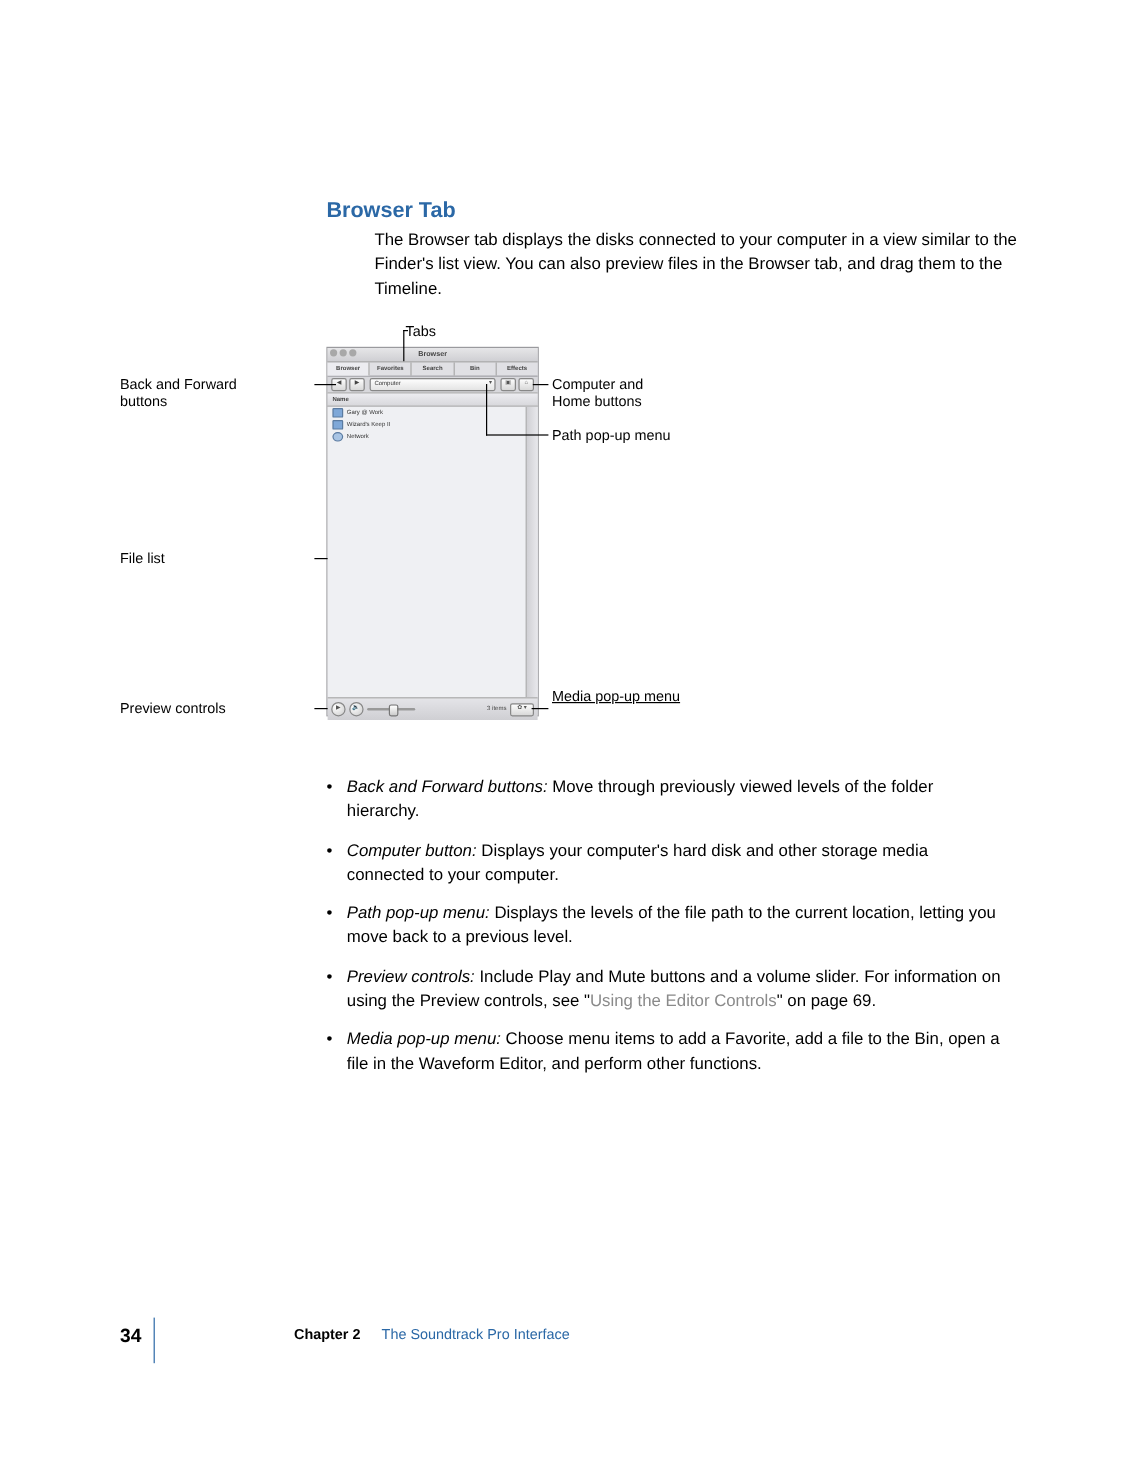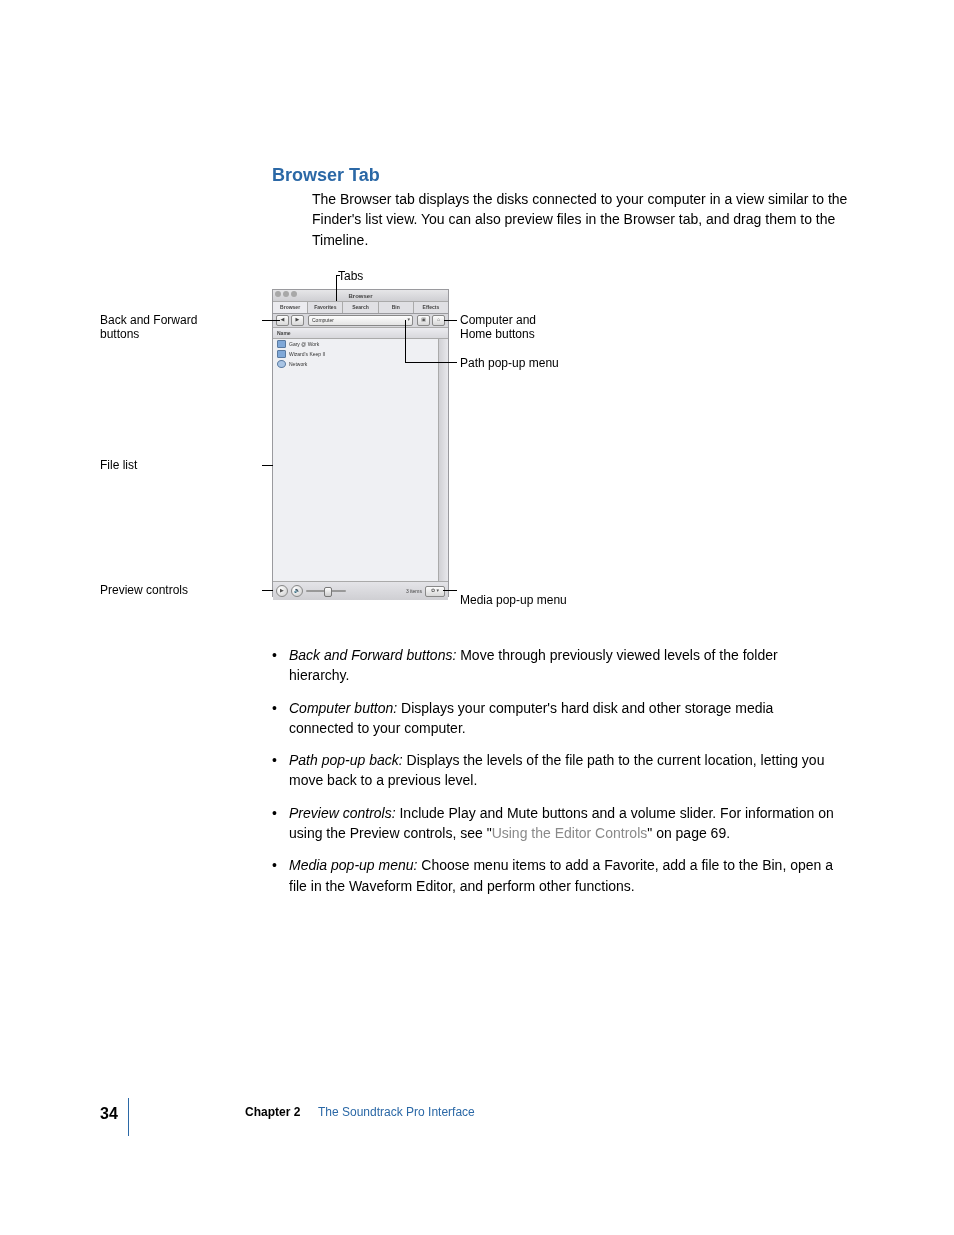--- a/index.html
+++ b/index.html
@@ -348,21 +348,21 @@
   <div class="callout" style="left:460px; top:356px;">Path pop-up menu</div>
   <div class="callout-line" style="left:405px; top:362px; width:52px; height:1px;"></div>
   <div class="callout-line" style="left:405px; top:320px; width:1px; height:43px;"></div>
 
   <div class="callout left" style="left:100px; top:458px; width:158px;">File list</div>
   <div class="callout-line" style="left:262px; top:465px; width:11px; height:1px;"></div>
 
   <div class="callout left" style="left:100px; top:583px; width:158px;">Preview controls</div>
   <div class="callout-line" style="left:262px; top:590px; width:11px; height:1px;"></div>
 
-  <div class="callout" style="left:460px; top:593px;">Media pop-up menu</div>
+  <div class="callout" style="left:460px; top:573px;text-decoration:underline;">Media pop-up menu</div>
   <div class="callout-line" style="left:443px; top:590px; width:14px; height:1px;"></div>
 
   <div class="figure">
     <div class="fig-titlebar">
       <div class="traffic">
         <span></span>
         <span></span>
         <span></span>
       </div>
       <span class="window-title">Browser</span>
@@ -408,21 +408,21 @@
   </div>
 
   <div class="bullets">
     <div class="bullet">
       <span class="bullet-term">Back and Forward buttons:</span><span>  Move through previously viewed levels of the folder hierarchy.</span>
     </div>
     <div class="bullet">
       <span class="bullet-term">Computer button:</span><span>  Displays your computer's hard disk and other storage media connected to your computer.</span>
     </div>
     <div class="bullet">
-      <span class="bullet-term">Path pop-up back:</span><span>  Displays the levels of the file path to the current location, letting you move back to a previous level.</span>
+      <span class="bullet-term">Path pop-up menu:</span><span>  Displays the levels of the file path to the current location, letting you move back to a previous level.</span>
     </div>
     <div class="bullet">
       <span class="bullet-term">Preview controls:</span><span>  Include Play and Mute buttons and a volume slider. For information on using the Preview controls, see "</span><span class="link-text">Using the Editor Controls</span><span>" on page 69.</span>
     </div>
     <div class="bullet">
       <span class="bullet-term">Media pop-up menu:</span><span>  Choose menu items to add a Favorite, add a file to the Bin, open a file in the Waveform Editor, and perform other functions.</span>
     </div>
   </div>
 
   <div class="page-number">34</div>

